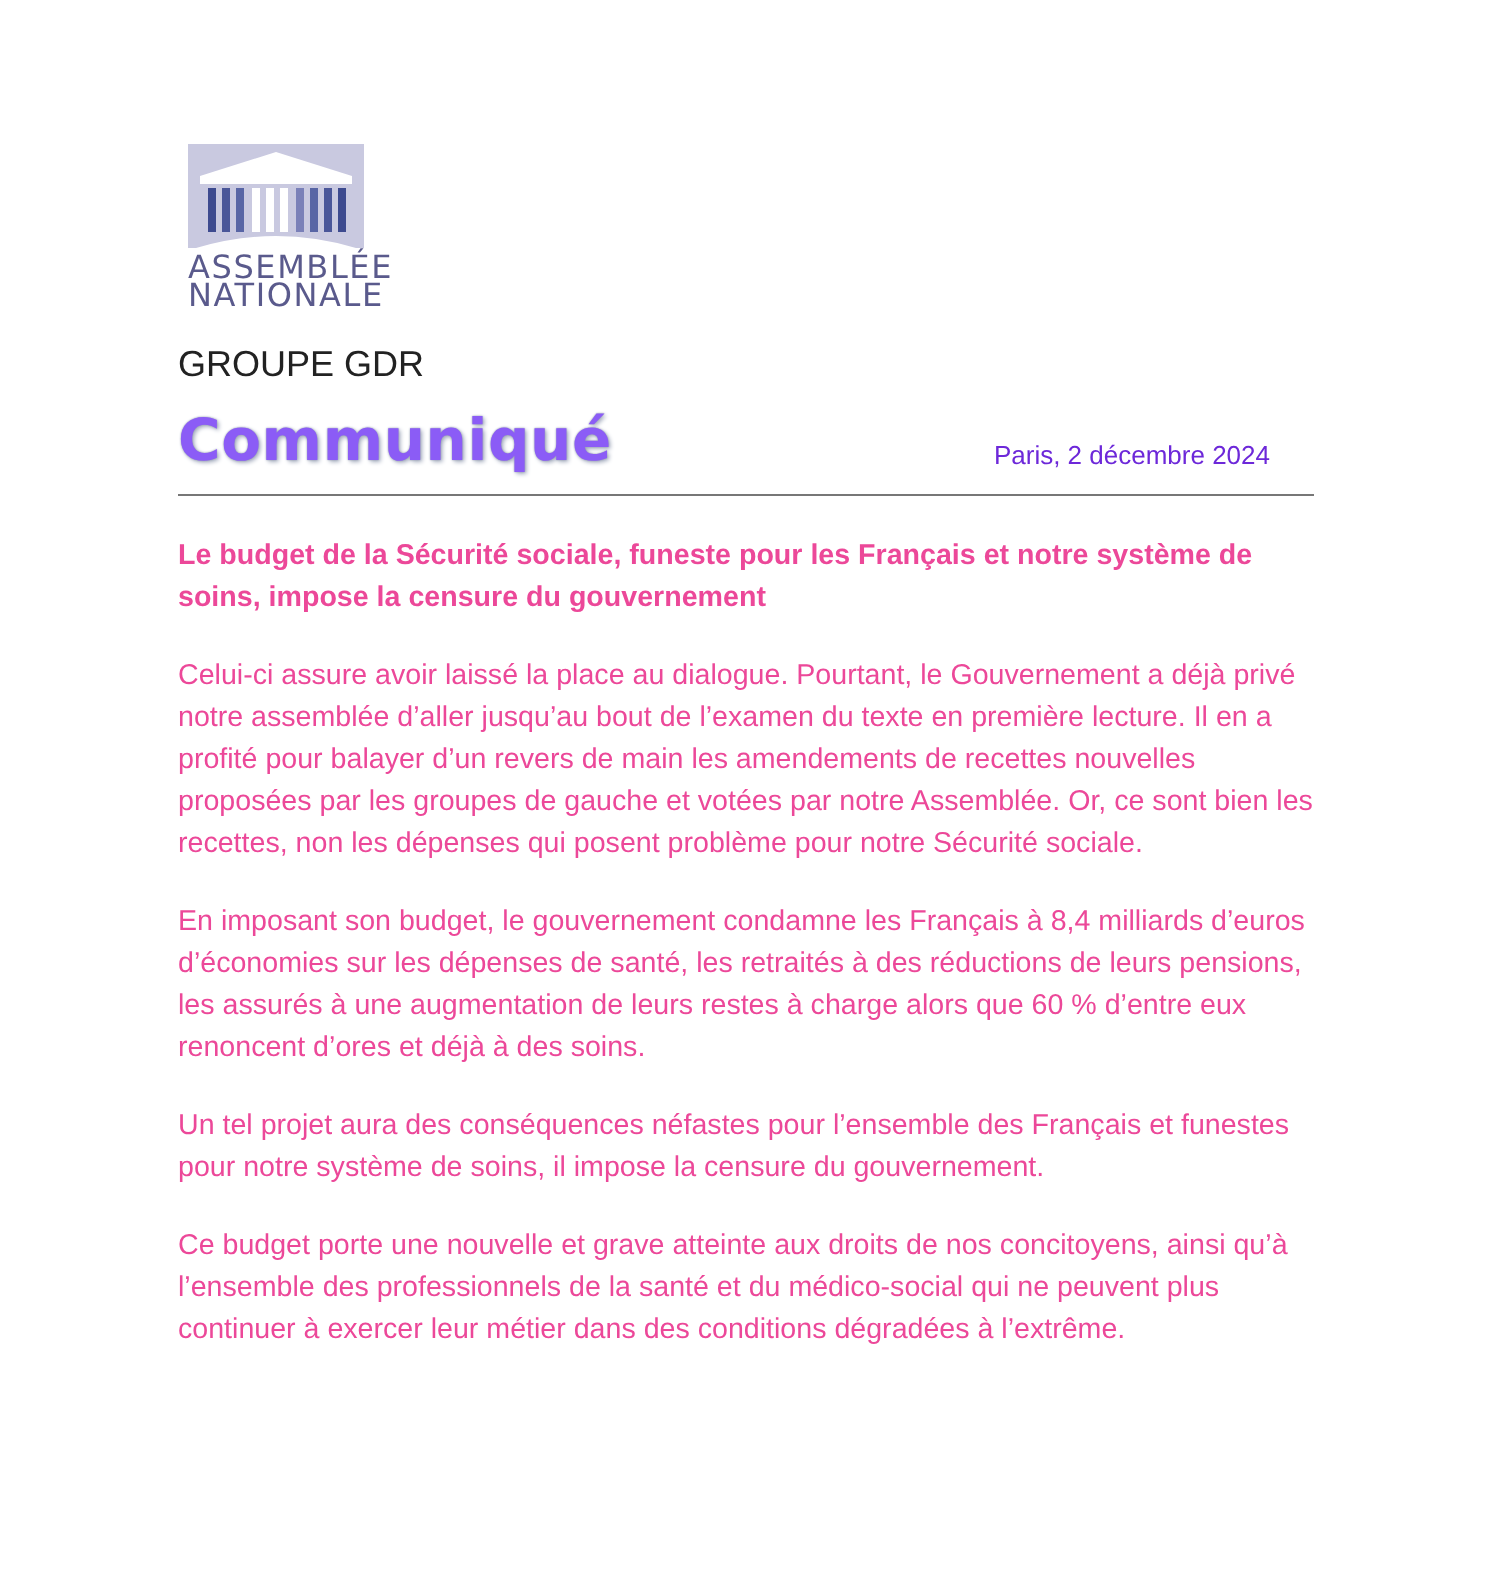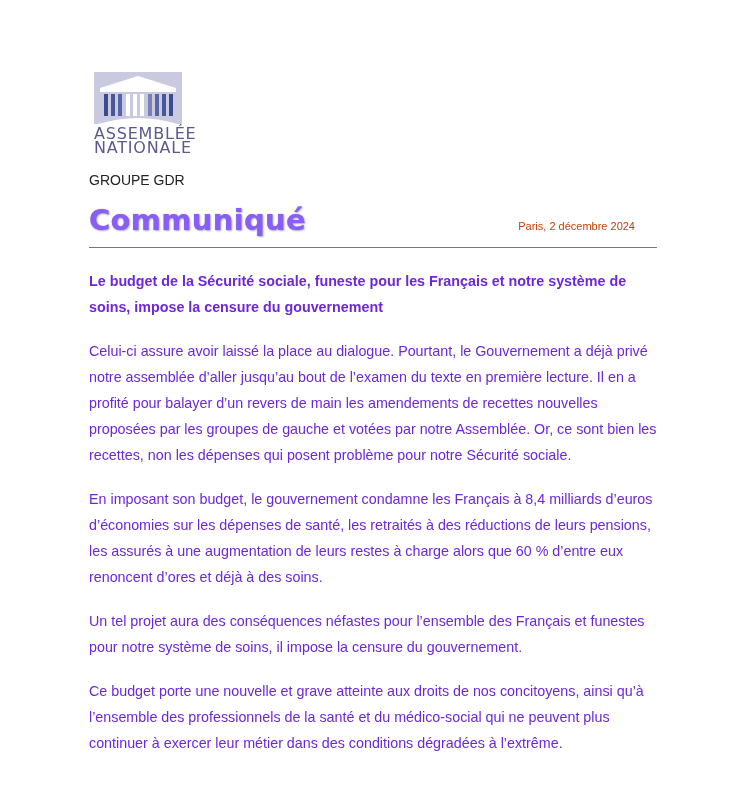--- a/index.html
+++ b/index.html
@@ -3,27 +3,27 @@
 <meta charset="utf-8">
 <style>
   html, body { margin:0; padding:0; background:#ffffff; }
   body { width:750px; height:796px; position:relative; overflow:hidden;
          font-family:"Liberation Sans", sans-serif; color:#111; }
   .logo { position:absolute; left:94px; top:72px; width:92px; }
   .logo-box { width:88px; height:52px; background:#c9c9e0; position:relative; }
   .logo-box svg { position:absolute; left:0; top:0; }
   .logo-text { font-family:"DejaVu Sans", sans-serif; color:#5a5a8c; font-size:16px;
                letter-spacing:0.8px; line-height:14px; margin-top:3px; text-align:center; width:90px; }
-  .group { position:absolute; left:89px; top:172px; font-size:14px; color:#222; }
+  .group { position:absolute; left:89px; top:172px; font-size:18px; color:#222; }
   .title { position:absolute; left:89px; top:203px; font-family:"DejaVu Sans", sans-serif;
            font-size:29px; font-weight:700; color:#8b5cf6;
            text-shadow: 0 0 1px #8d96ac, 1px 1px 2px #a7afc0; letter-spacing:0.3px; }
-  .date { position:absolute; right:115px; top:220px; font-size:11px; color:#c2410c; }
+  .date { position:absolute; right:115px; top:220px; font-size:13px; color:#6d28d9; }
   .rule { position:absolute; left:89px; top:247px; width:568px; height:1px; background:#777; }
-  .content { position:absolute; left:89px; top:268px; width:578px; font-size:14.3px; line-height:26px; color:#6d28d9; }
+  .content { position:absolute; left:89px; top:268px; width:578px; font-size:14.3px; line-height:21px; color:#ec4899; }
   .headline { font-weight:bold; margin:0 0 18px 0; }
   .para { margin:0 0 18px 0; }
 </style>
 </head>
 <body>
 
 <div class="logo">
   <div class="logo-box">
     <svg width="88" height="52" viewBox="0 0 88 52">
       <path d="M6 16 L44 4 L82 16 Z" fill="#ffffff"></path>

